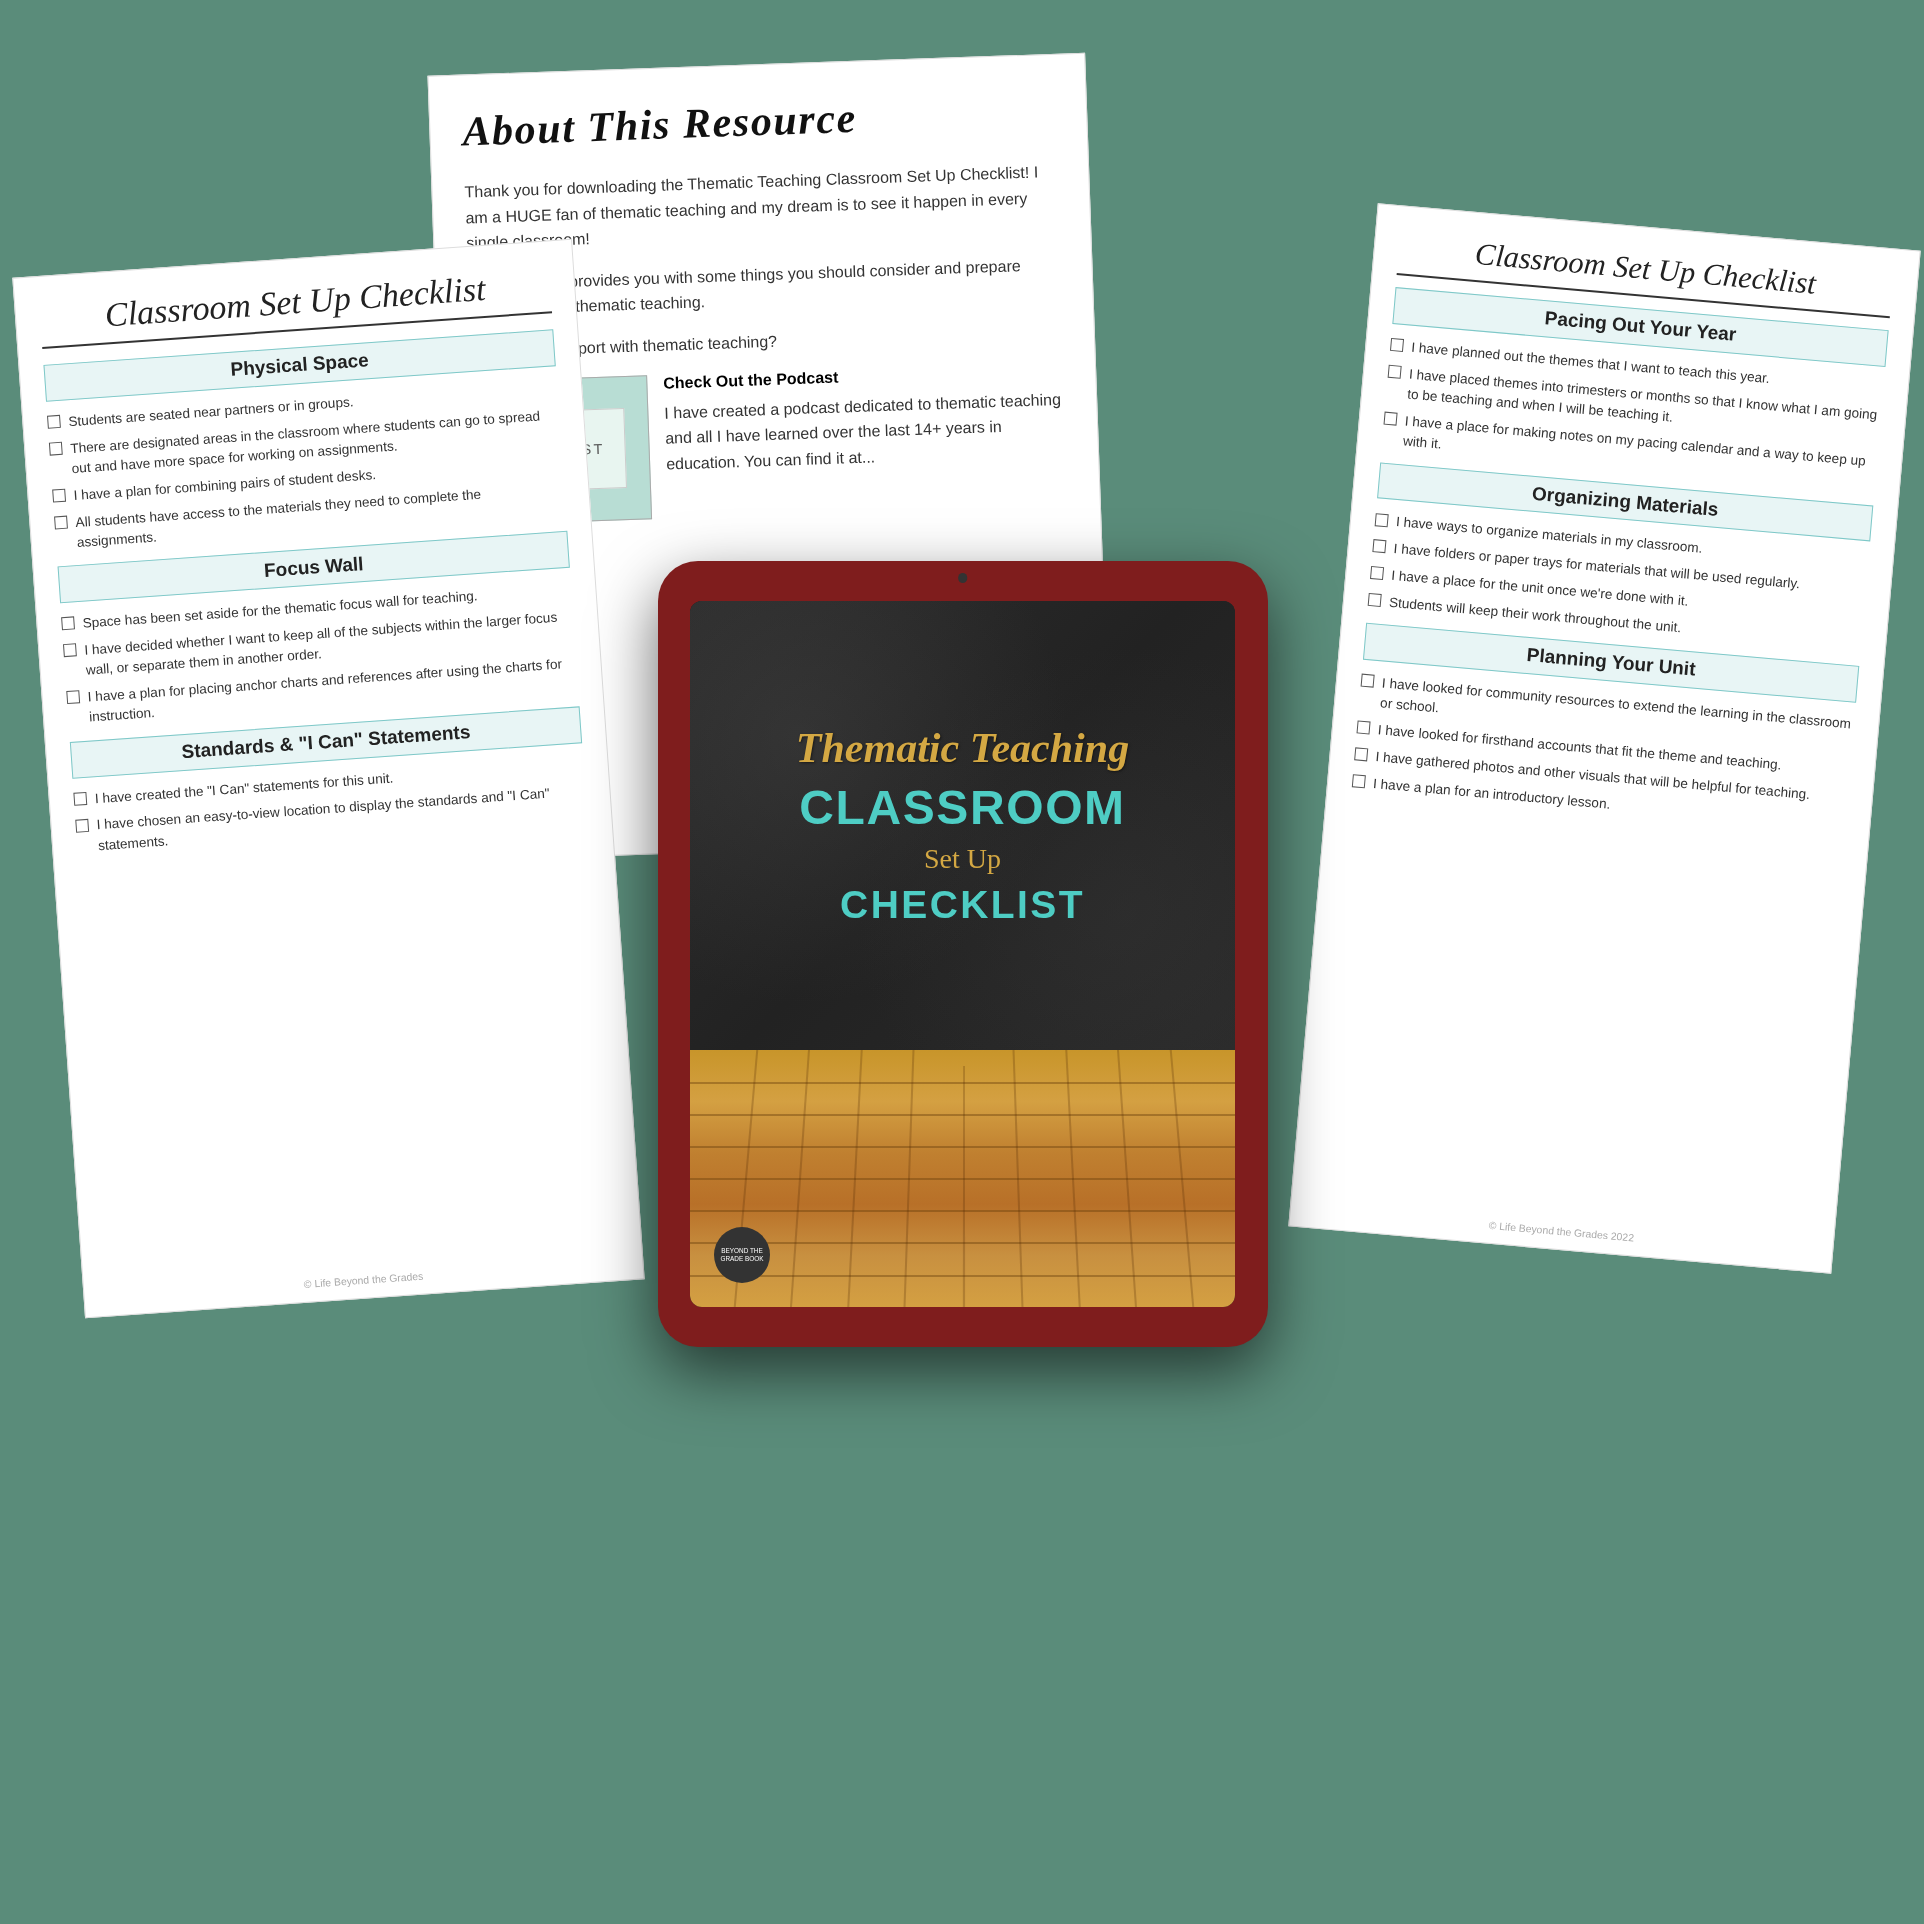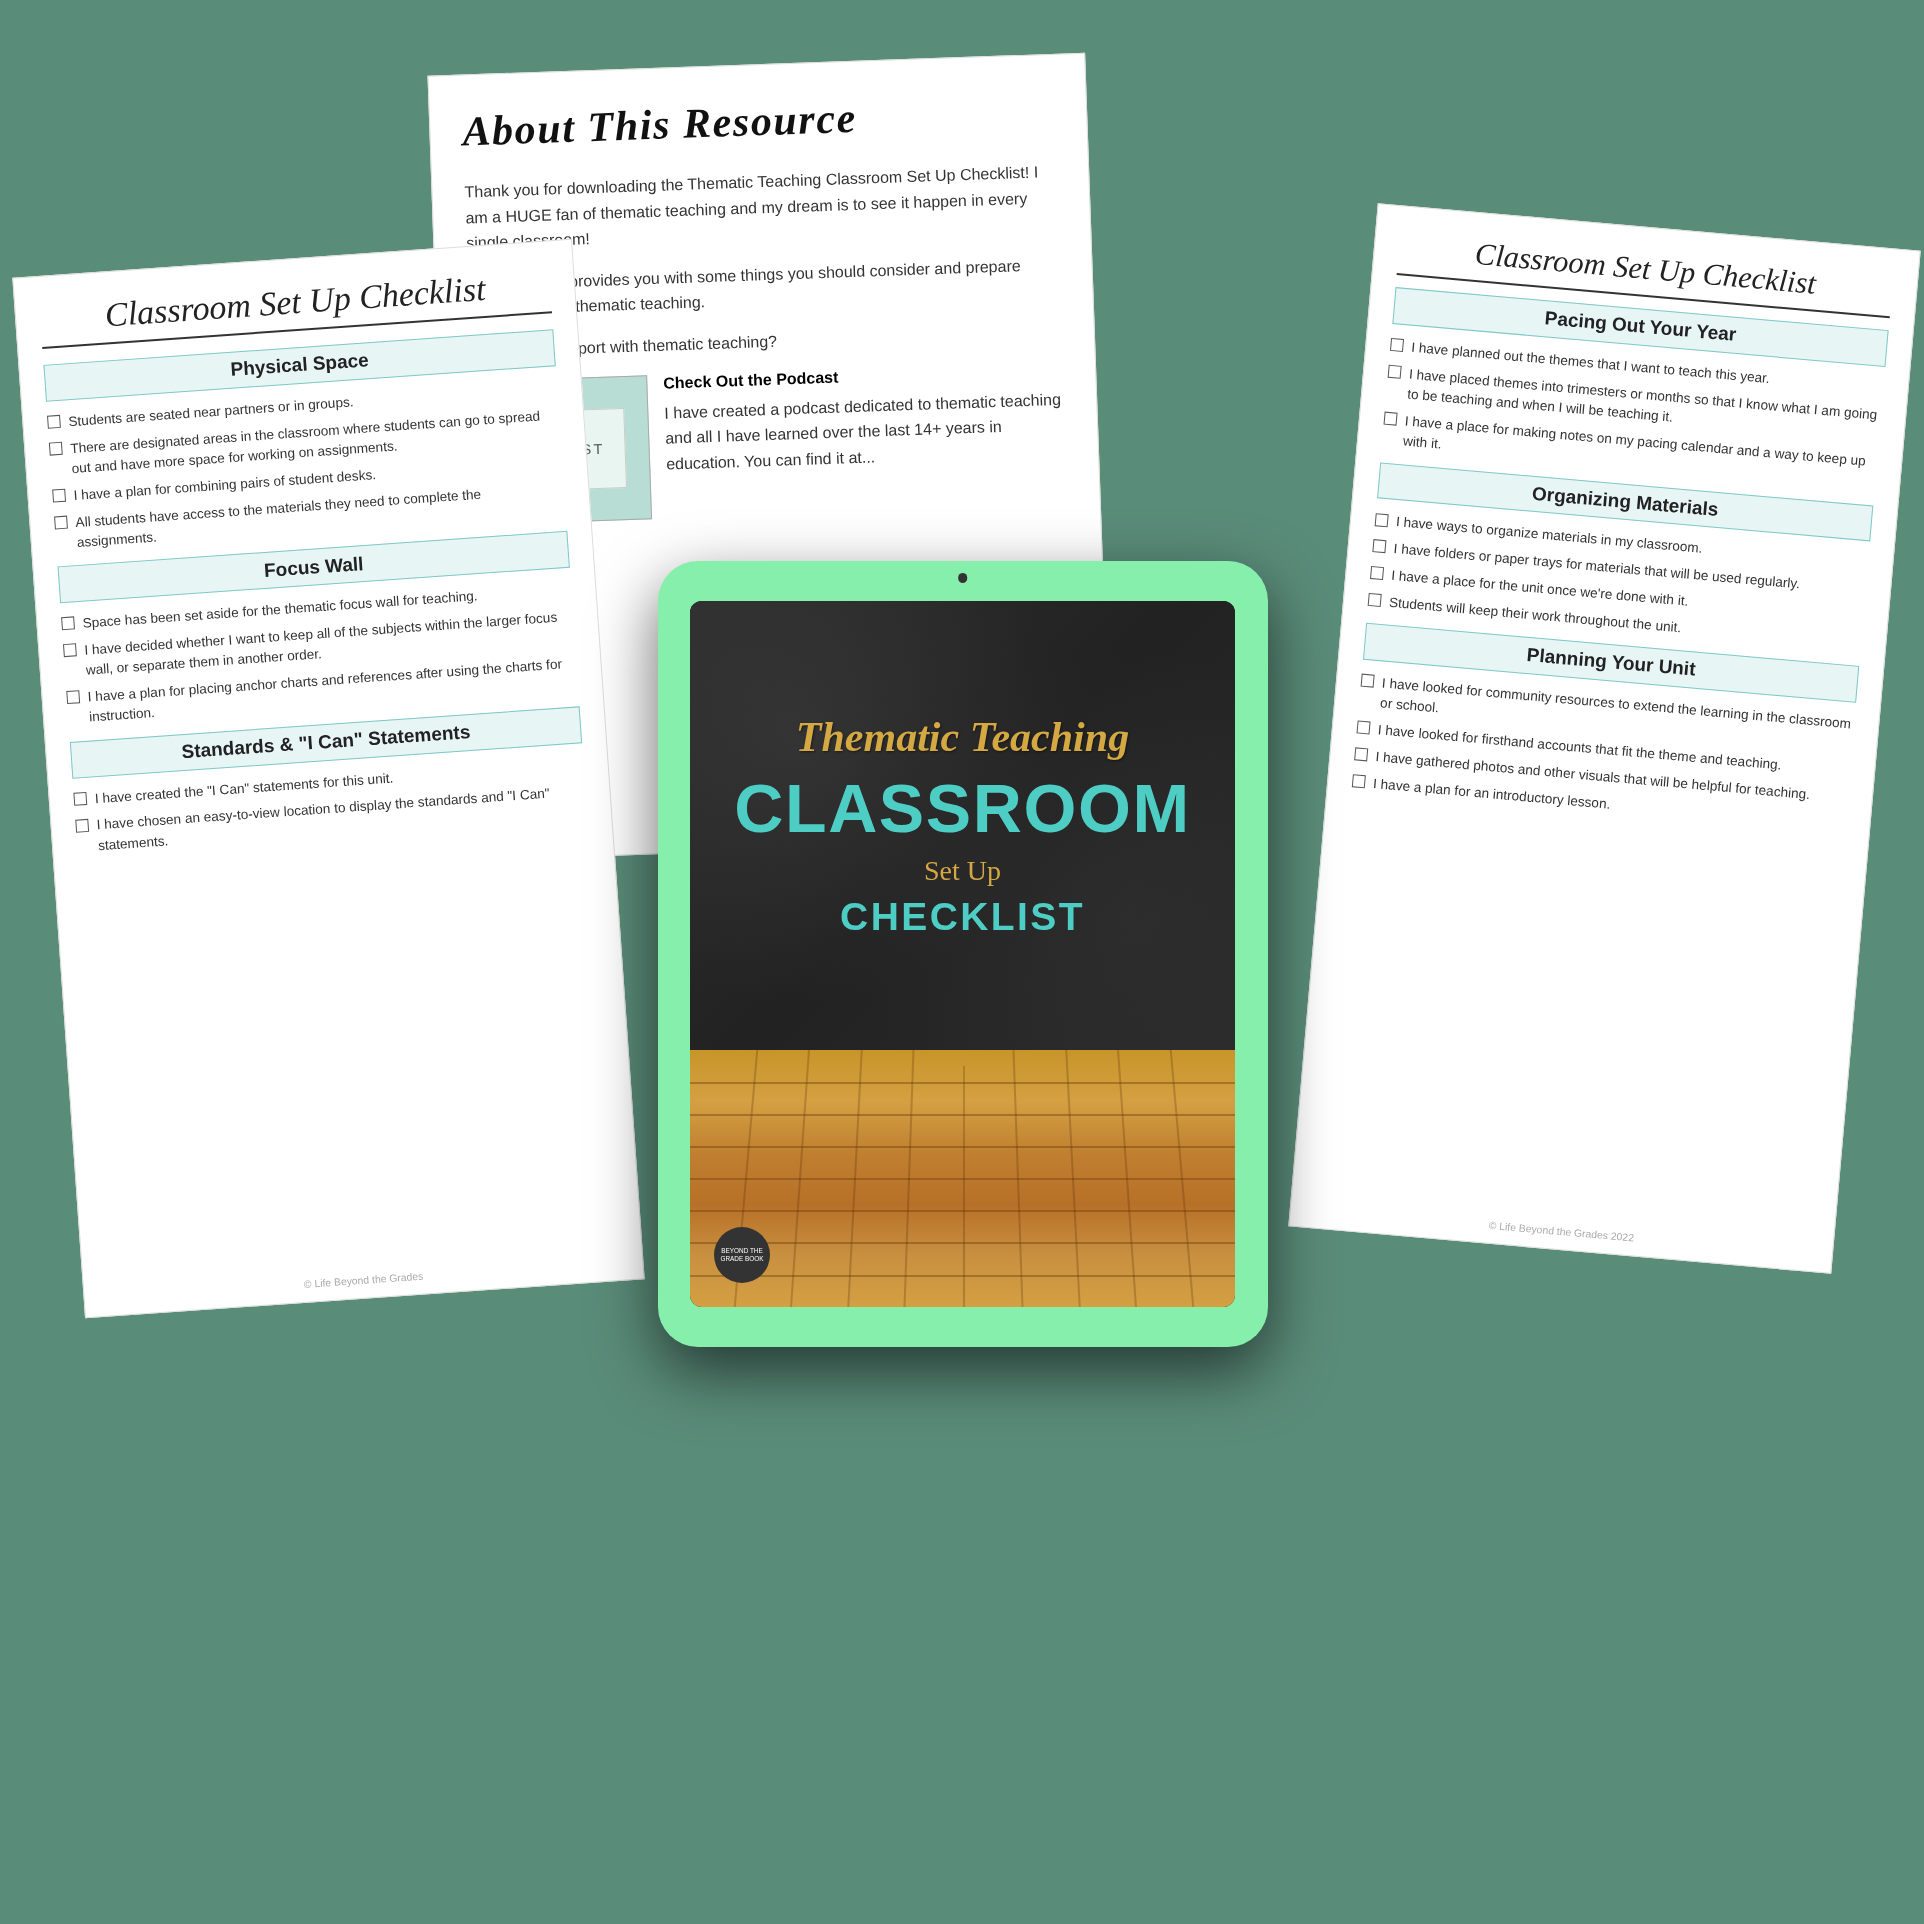--- a/index.html
+++ b/index.html
@@ -186,21 +186,21 @@
     }
 
     
     .tablet {
       position: absolute;
       top: 561px;
       left: 50%;
       transform: translateX(-50%);
       width: 610px;
       height: 786px;
-      background: #86efac;
+      background: #7f1d1d;
       border-radius: 40px;
       z-index: 10;
       display: flex;
       align-items: center;
       justify-content: center;
       box-shadow: 0 24px 64px rgba(0,0,0,0.6);
     }
 
     .tablet-screen {
       width: 545px;
@@ -239,21 +239,21 @@
       color: #d4a843;
       font-style: italic;
       font-weight: bold;
       position: relative;
       z-index: 1;
       text-shadow: 0.8px 0.8px 2.4px rgba(0,0,0,0.5);
     }
 
     .tablet-title2 {
       font-family: Arial, sans-serif;
-      font-size: 68px;
+      font-size: 48px;
       color: #4ecdc4;
       font-weight: 900;
       letter-spacing: 1.6px;
       position: relative;
       z-index: 1;
       text-transform: uppercase;
     }
 
     .tablet-title3 {
       font-family: 'Georgia', cursive;

